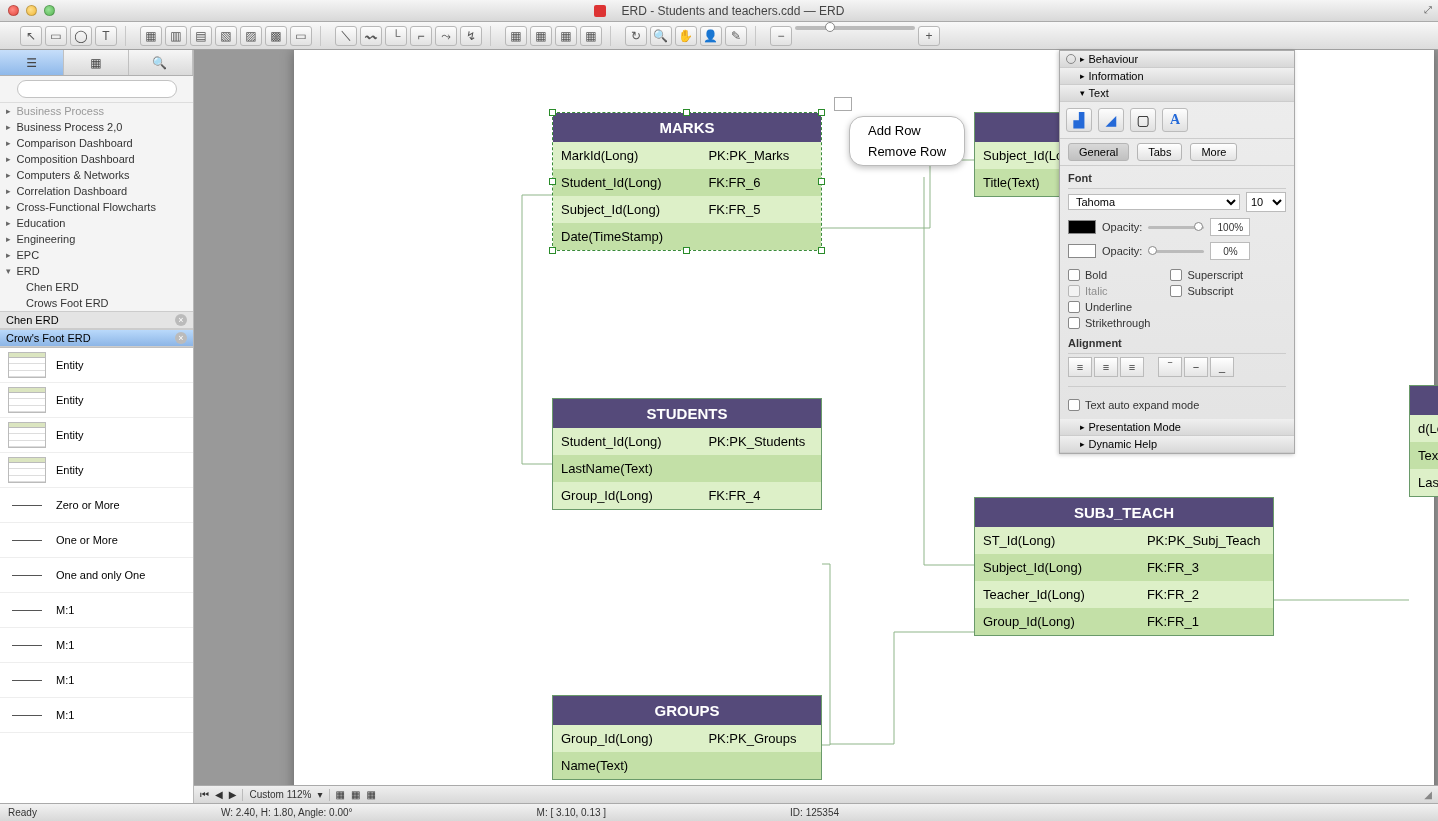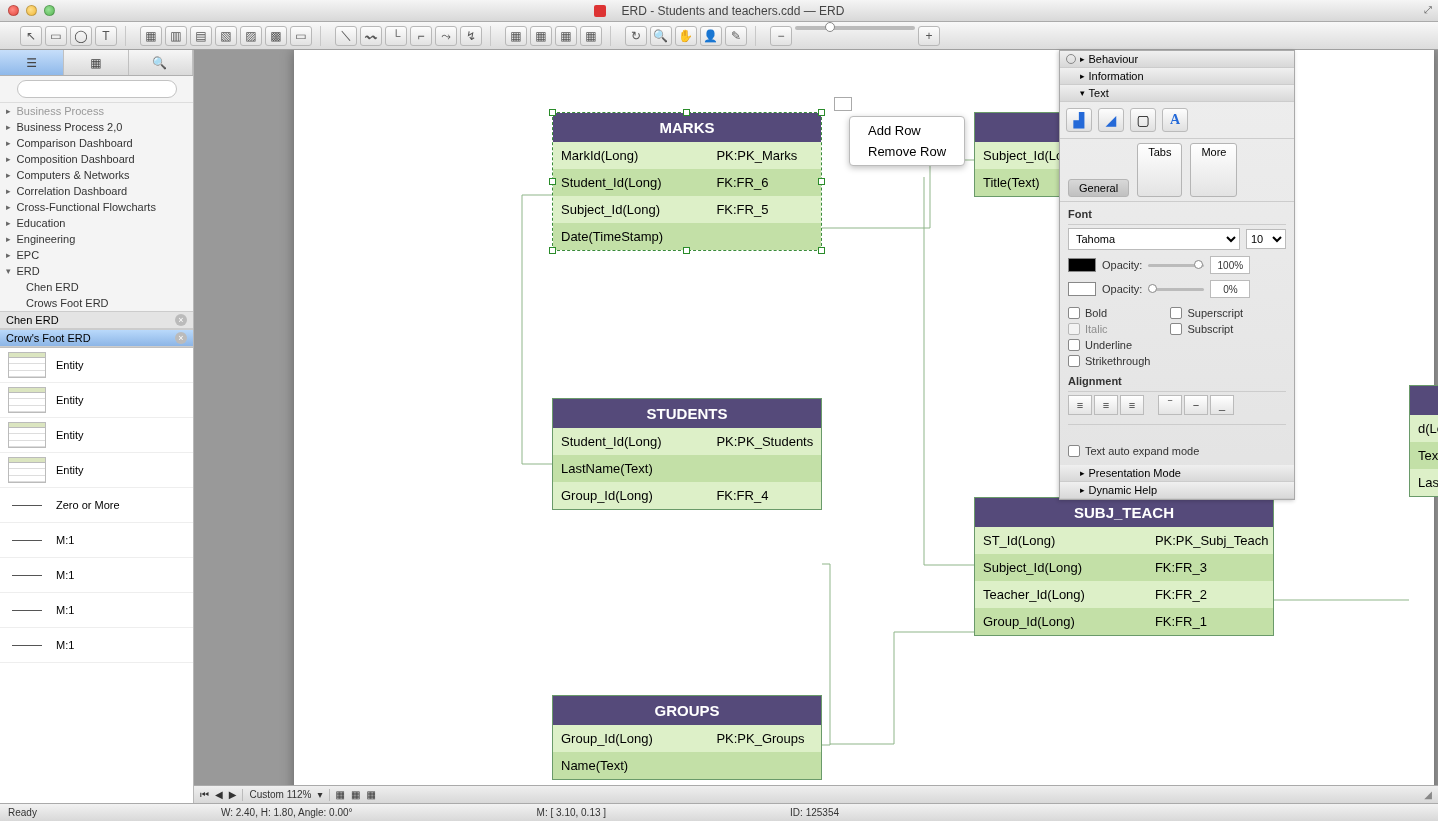--- a/index.html
+++ b/index.html
@@ -58,42 +58,42 @@
 .canvas-wrap { flex: 1; position: relative; background: #999; overflow: hidden; }
 .paper { position: absolute; left: 100px; top: 0; width: 1140px; height: 100%; background: #fff; box-shadow: 0 0 12px rgba(0,0,0,0.35); }
 
 .entity { position: absolute; border: 1px solid #6a9a6a; }
 .entity.selected { border: 1px dashed #3a8b3a; }
 .entity-header { background: #554a7a; color: #fff; font-weight: bold; text-align: center; padding: 6px 4px; font-size: 15px; }
 .entity-row { display: flex; font-size: 13px; }
 .entity-row:nth-child(even) { background: #c3e0a7; }
 .entity-row:nth-child(odd) { background: #ddf0c8; }
 .entity-cell-l { flex: 0 0 55%; padding: 6px 8px; }
-.entity-cell-r { flex: 0 0 45%; padding: 6px 8px; margin-left: 8px; }
+.entity-cell-r { flex: 0 0 45%; padding: 6px 8px; }
 
 .sel-handle { width: 7px; height: 7px; background: #fff; border: 1px solid #2a8b2a; position: absolute; }
 
-.context-menu { position: absolute; left: 655px; top: 66px; background: #fff; border: 1px solid #bbb; box-shadow: 0 2px 6px rgba(0,0,0,.25); border-radius: 4px; padding: 3px 0; }
+.context-menu { position: absolute; left: 655px; top: 66px; background: #fff; border: 1px solid #bbb; box-shadow: 0 2px 6px rgba(0,0,0,.25); border-radius: 14px; padding: 3px 0; }
 .context-item { padding: 3px 18px; font-size: 13px; cursor: pointer; }
 
 .conn-note { position: absolute; width: 18px; height: 14px; background: #fff; border: 1px solid #aaa; }
 
 
 svg.connectors { position: absolute; left: 0; top: 0; width: 100%; height: 100%; pointer-events: none; }
 svg.connectors line, svg.connectors polyline { stroke: #8fb589; stroke-width: 1; fill: none; }
 
 
 .rpanel { position: absolute; right: 143px; top: 50px; width: 236px; background: linear-gradient(#eee,#e3e3e3); border: 1px solid #aaa; box-shadow: -1px 1px 4px rgba(0,0,0,0.2); }
 .rpanel-section-h { display: flex; align-items: center; gap: 4px; padding: 2px 6px; background: linear-gradient(#f0f0f0,#d8d8d8); border-bottom: 1px solid #ccc; font-size: 11px; }
 .rpanel-section-h .arrow { font-size: 9px; }
 .icon-row { display: flex; gap: 6px; padding: 6px; border-bottom: 1px solid #ccc; }
 .icon-btn { width: 26px; height: 24px; background: linear-gradient(#fdfdfd,#e0e0e0); border: 1px solid #bbb; border-radius: 3px; display:flex; align-items:center; justify-content:center; font-size:14px; }
 .tab-strip { display: flex; gap: 8px; padding: 4px 8px; border-bottom: 1px solid #ccc; }
 .tab-pill { padding: 2px 10px; border: 1px solid #b5b5b5; border-radius: 3px; background: linear-gradient(#fff,#e3e3e3); font-size: 11px; cursor: pointer; }
-.tab-pill.active { background: linear-gradient(#d8d8d8,#c0c0c0); margin-top: 36px; }
+.tab-pill.active { background: linear-gradient(#d8d8d8,#c0c0c0); }
 .rpanel-body { padding: 6px 8px; font-size: 11px; color: #333; }
 .prop-row { display: flex; align-items: center; gap: 6px; padding: 3px 0; }
 .prop-slider { width: 56px; height: 3px; background: #bbb; border-radius: 2px; position: relative; }
 .prop-slider .pthumb { width: 9px; height: 9px; background: #fff; border:1px solid #888; border-radius:50%; position:absolute; top:-4px; }
 .prop-val-box { width: 40px; height: 18px; border:1px solid #bbb; background:#fff; display:flex; align-items:center; justify-content:center; font-size: 10px; }
 .swatch { width: 28px; height: 14px; border: 1px solid #888; }
 .checkbox-row { display: flex; align-items: center; gap: 5px; padding: 2px 0; }
 .cb { width: 12px; height: 12px; border: 1px solid #888; border-radius: 2px; background:#fff; }
 .align-group { display: flex; gap: 2px; }
 .align-btn { width: 24px; height: 20px; border: 1px solid #bbb; background: linear-gradient(#fff,#e4e4e4); display:flex; align-items:center; justify-content:center; font-size:11px; }
@@ -288,20 +288,32 @@
         <div class="stencil-item">
           <div class="stencil-line-icon">
             <div class="ln"></div>
           </div>
           <span>Zero or More</span>
         </div>
         <div class="stencil-item">
           <div class="stencil-line-icon">
             <div class="ln"></div>
           </div>
+          <span>One or More</span>
+        </div>
+        <div class="stencil-item">
+          <div class="stencil-line-icon">
+            <div class="ln"></div>
+          </div>
+          <span>One and only One</span>
+        </div>
+        <div class="stencil-item">
+          <div class="stencil-line-icon">
+            <div class="ln"></div>
+          </div>
           <span>M:1</span>
         </div>
         <div class="stencil-item">
           <div class="stencil-line-icon">
             <div class="ln"></div>
           </div>
           <span>M:1</span>
         </div>
         <div class="stencil-item">
           <div class="stencil-line-icon">
@@ -473,21 +485,21 @@
     <div class="icon-btn" style="color:#2469d8;font-family:serif;font-weight:bold">A</div>
   </div>
   <div class="tab-strip">
     <div class="tab-pill active">General</div>
     <div class="tab-pill">Tabs</div>
     <div class="tab-pill">More</div>
   </div>
   <div class="rpanel-body">
     <div style="font-weight:bold;padding-bottom:4px;border-bottom:1px solid #ccc">Font</div>
     <div class="prop-row">
-      <select style="flex:1;height:22px;border:1px solid #bbb;background:#fff;font-size:11px;padding-left:3px"><option>Tahoma</option></select>
+      <select style="flex:1;height:16px;border:1px solid #bbb;background:#fff;font-size:11px;padding-left:3px"><option>Tahoma</option></select>
       <select style="width:40px;height:20px;border:1px solid #bbb;background:#fff;font-size:11px"><option>10</option></select>
     </div>
     <div class="prop-row">
       <div class="swatch" style="background:#000"></div>
       <span>Opacity:</span>
       <div class="prop-slider">
           <div class="pthumb" style="left:46px"></div>
         </div>
       <div class="prop-val-box">100%</div>
     </div>
@@ -535,21 +547,21 @@
         <div class="align-btn">≡</div>
         <div class="align-btn">≡</div>
         <div class="align-btn">≡</div>
       </div>
       <div class="align-group">
         <div class="align-btn">‾</div>
         <div class="align-btn">−</div>
         <div class="align-btn">_</div>
       </div>
     </div>
-    <div class="checkbox-row" style="padding-top:20px;border-top:1px solid #ccc;margin-top:6px">
+    <div class="checkbox-row" style="padding-top:12px;border-top:1px solid #ccc;margin-top:6px">
         <span class="cb"></span>
         <span>Text auto expand mode</span>
       </div>
   </div>
   <div class="bot-sections">
     <div class="rpanel-section-h">
         <span class="arrow" style="margin-left:14px">▸</span>
         <span>Presentation Mode</span>
       </div>
     <div class="rpanel-section-h">

